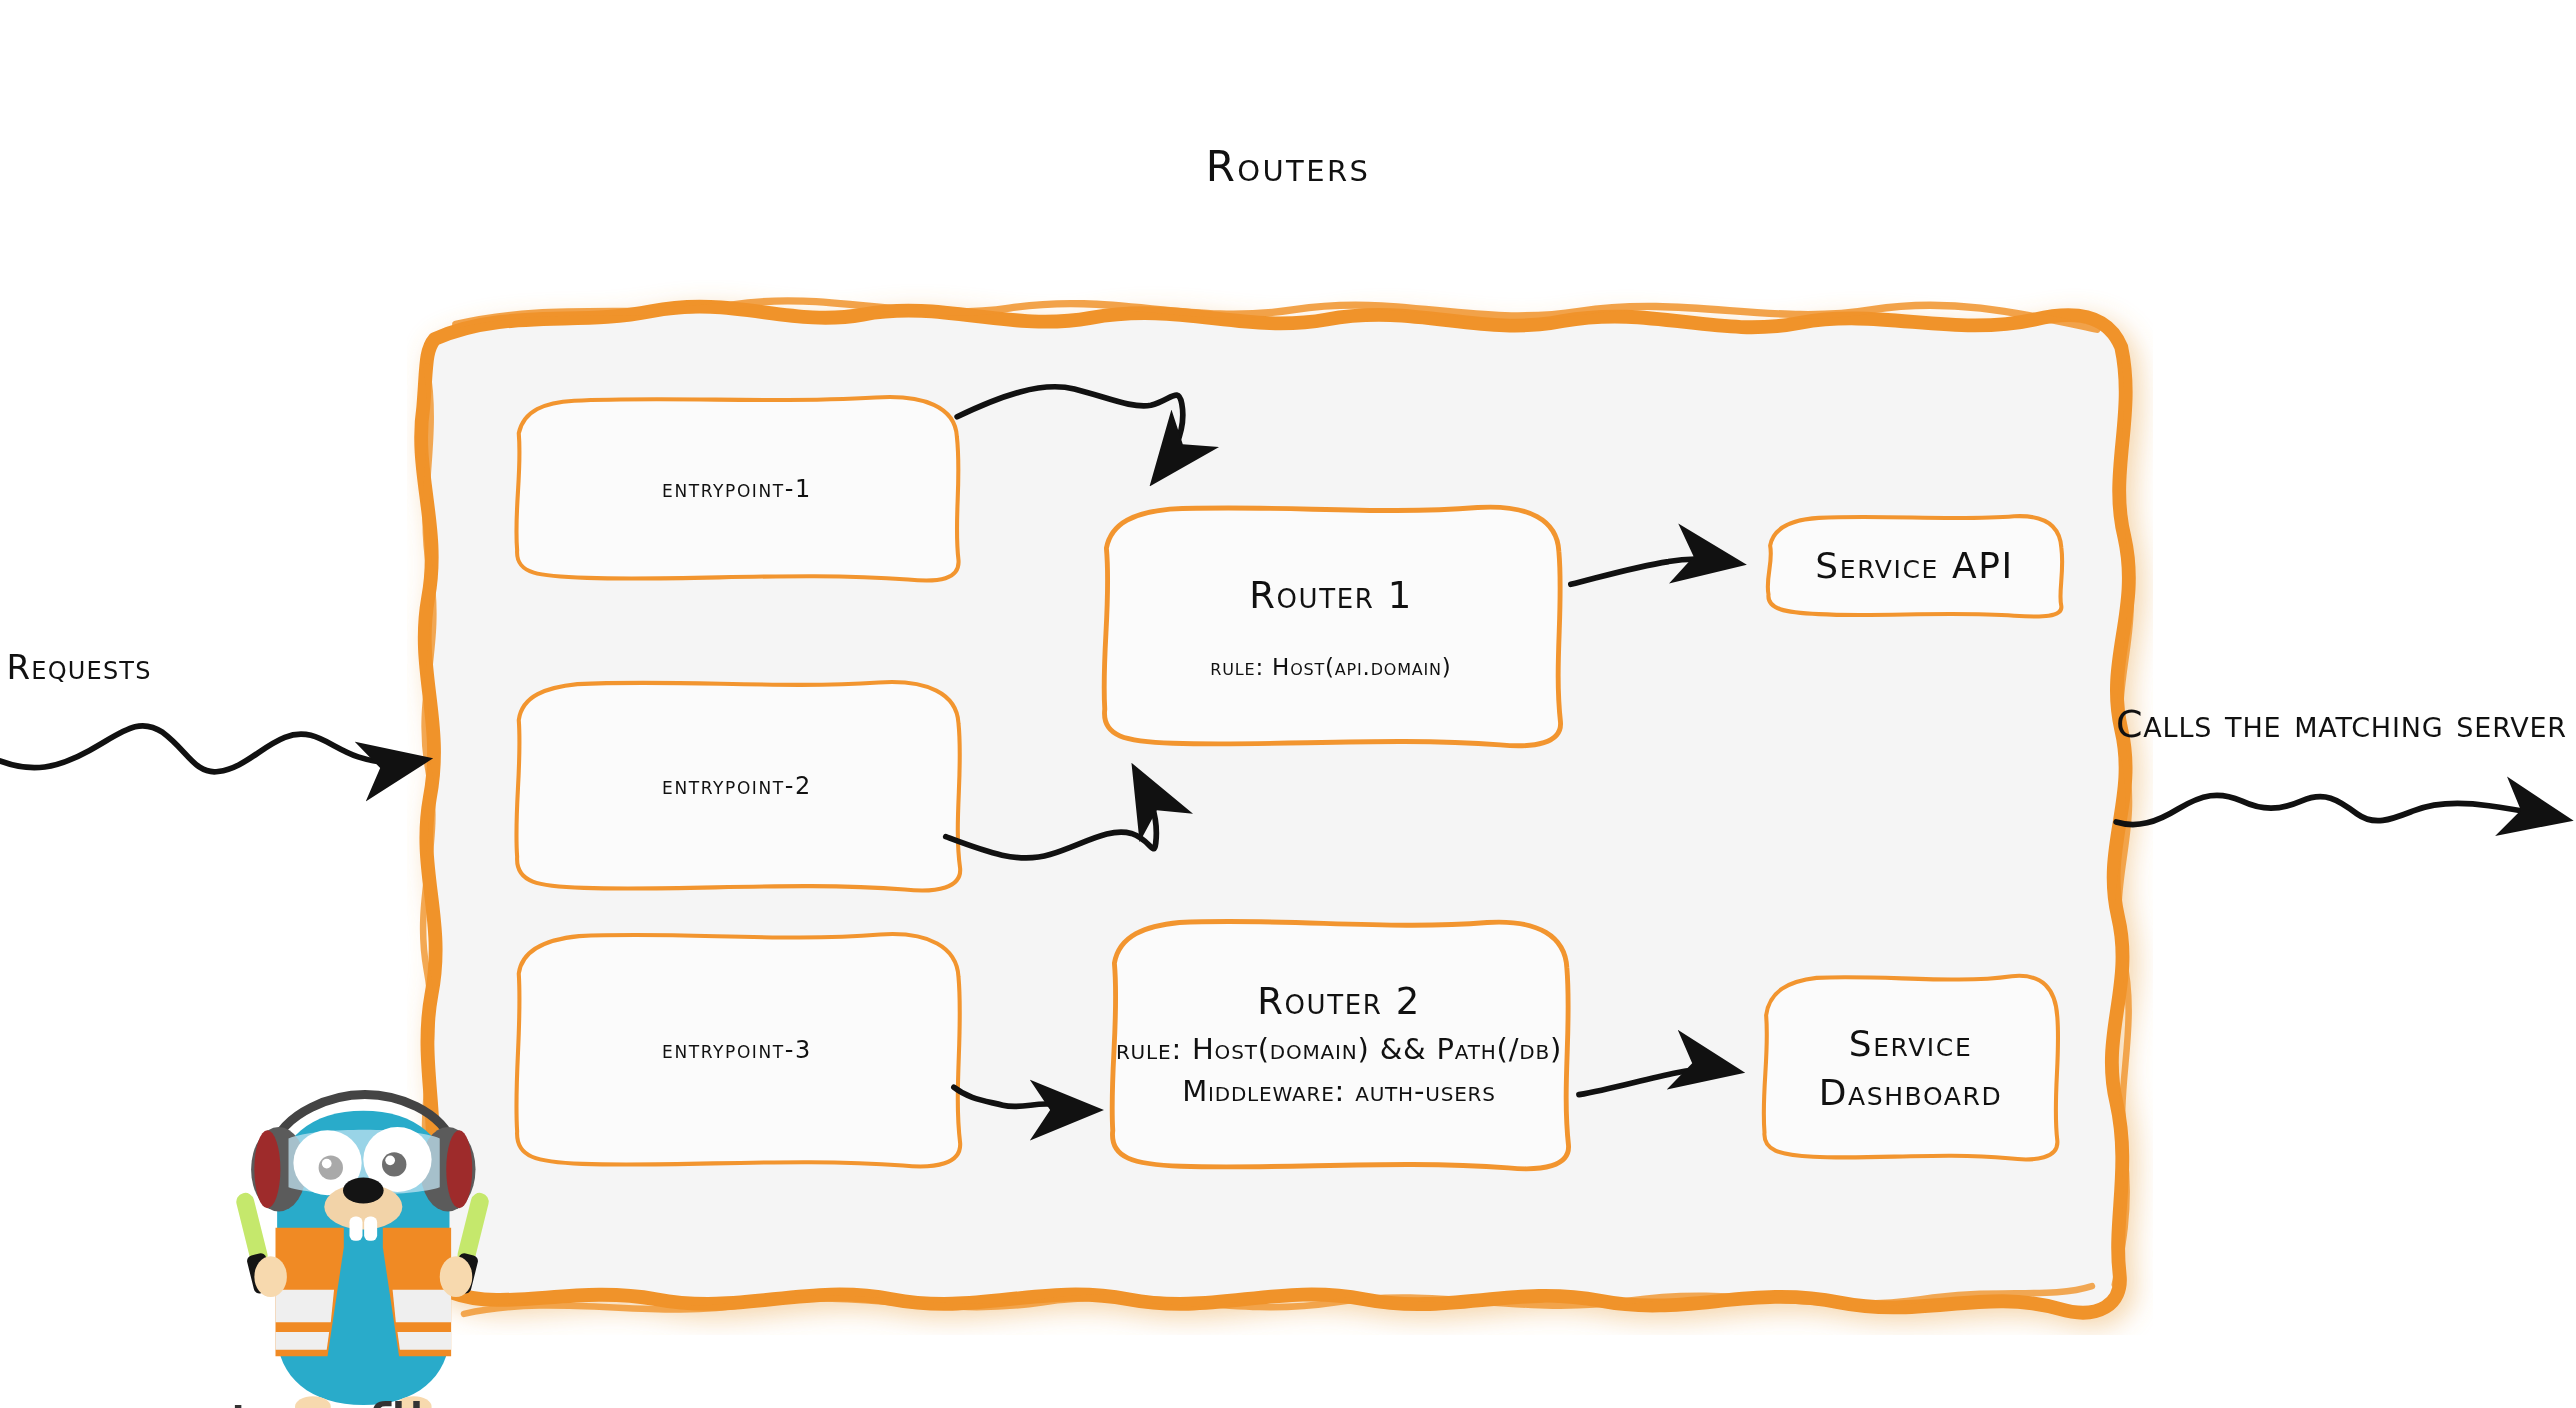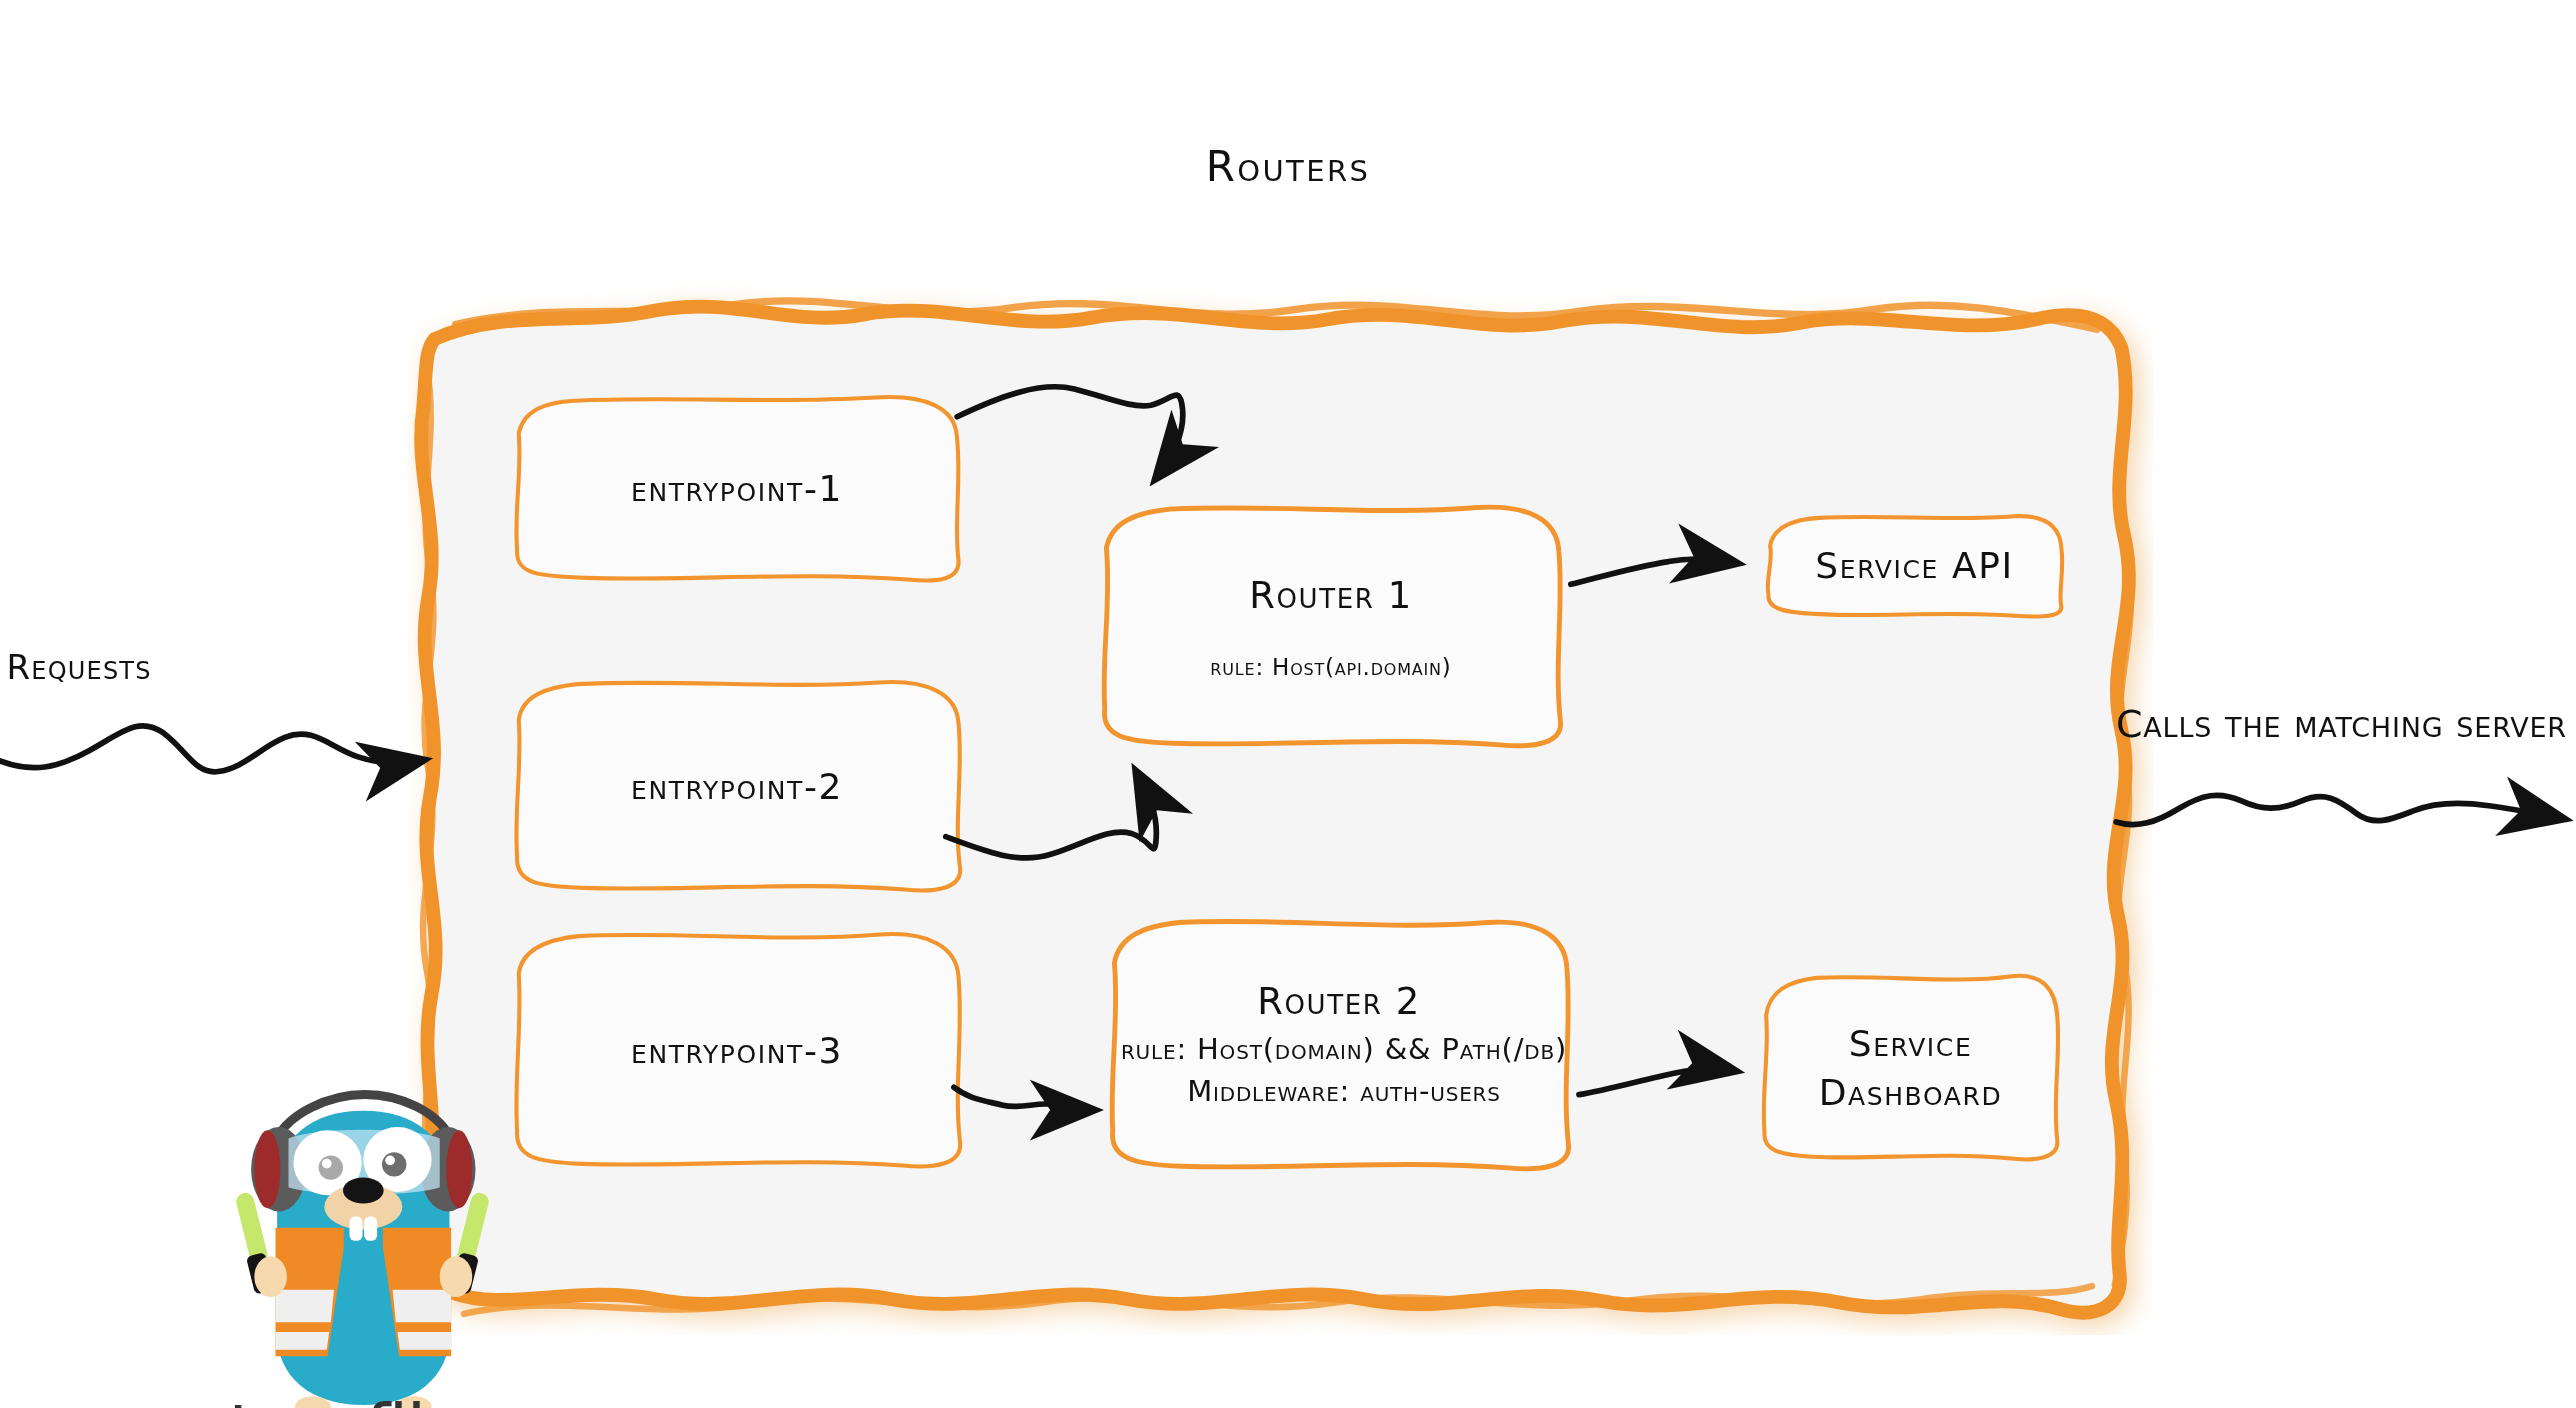--- a/index.html
+++ b/index.html
@@ -78,42 +78,42 @@
     justify-content: center;
     text-align: center;
     pointer-events: none;
   }
 
   
   #entrypoint-1 { left: 509px;  top: 391px;  width: 456px; height: 195px; }
   #entrypoint-2 { left: 509px;  top: 676px;  width: 456px; height: 220px; }
   #entrypoint-3 { left: 509px;  top: 928px; width: 456px; height: 244px; }
   .entrypoint-text {
-    font-size: 36px;
+    font-size: 24px;
     font-variant: small-caps;
     letter-spacing: 1.6px;
   }
 
   
   #router-1 { left: 1095px; top: 501px;  width: 472px; height: 252px; }
   #router-2 { left: 1103px; top: 916px; width: 472px; height: 260px; }
 
   .router-title {
     font-size: 37px;
     font-variant: small-caps;
     letter-spacing: 1.6px;
     margin-bottom: 8.1px;
   }
   #router-1 .router-title { margin-bottom: 37px; }
   .router-line {
     font-size: 23px;
     font-variant: small-caps;
     letter-spacing: 0.8px;
   }
-  #router-2 .router-line { font-size: 29px; line-height: 1.45; padding-left: 10px; }
+  #router-2 .router-line { font-size: 29px; line-height: 1.45; }
   #router-2 .router-title { margin-bottom: 4.9px; }
 
   
   #service-api { left: 1762px; top: 513px;  width: 305px; height: 106px; }
   #service-dashboard { left: 1758px; top: 973px; width: 305px; height: 191px; }
   .service-text {
     font-size: 36px;
     font-variant: small-caps;
     letter-spacing: 1.6px;
     line-height: 1.35;

